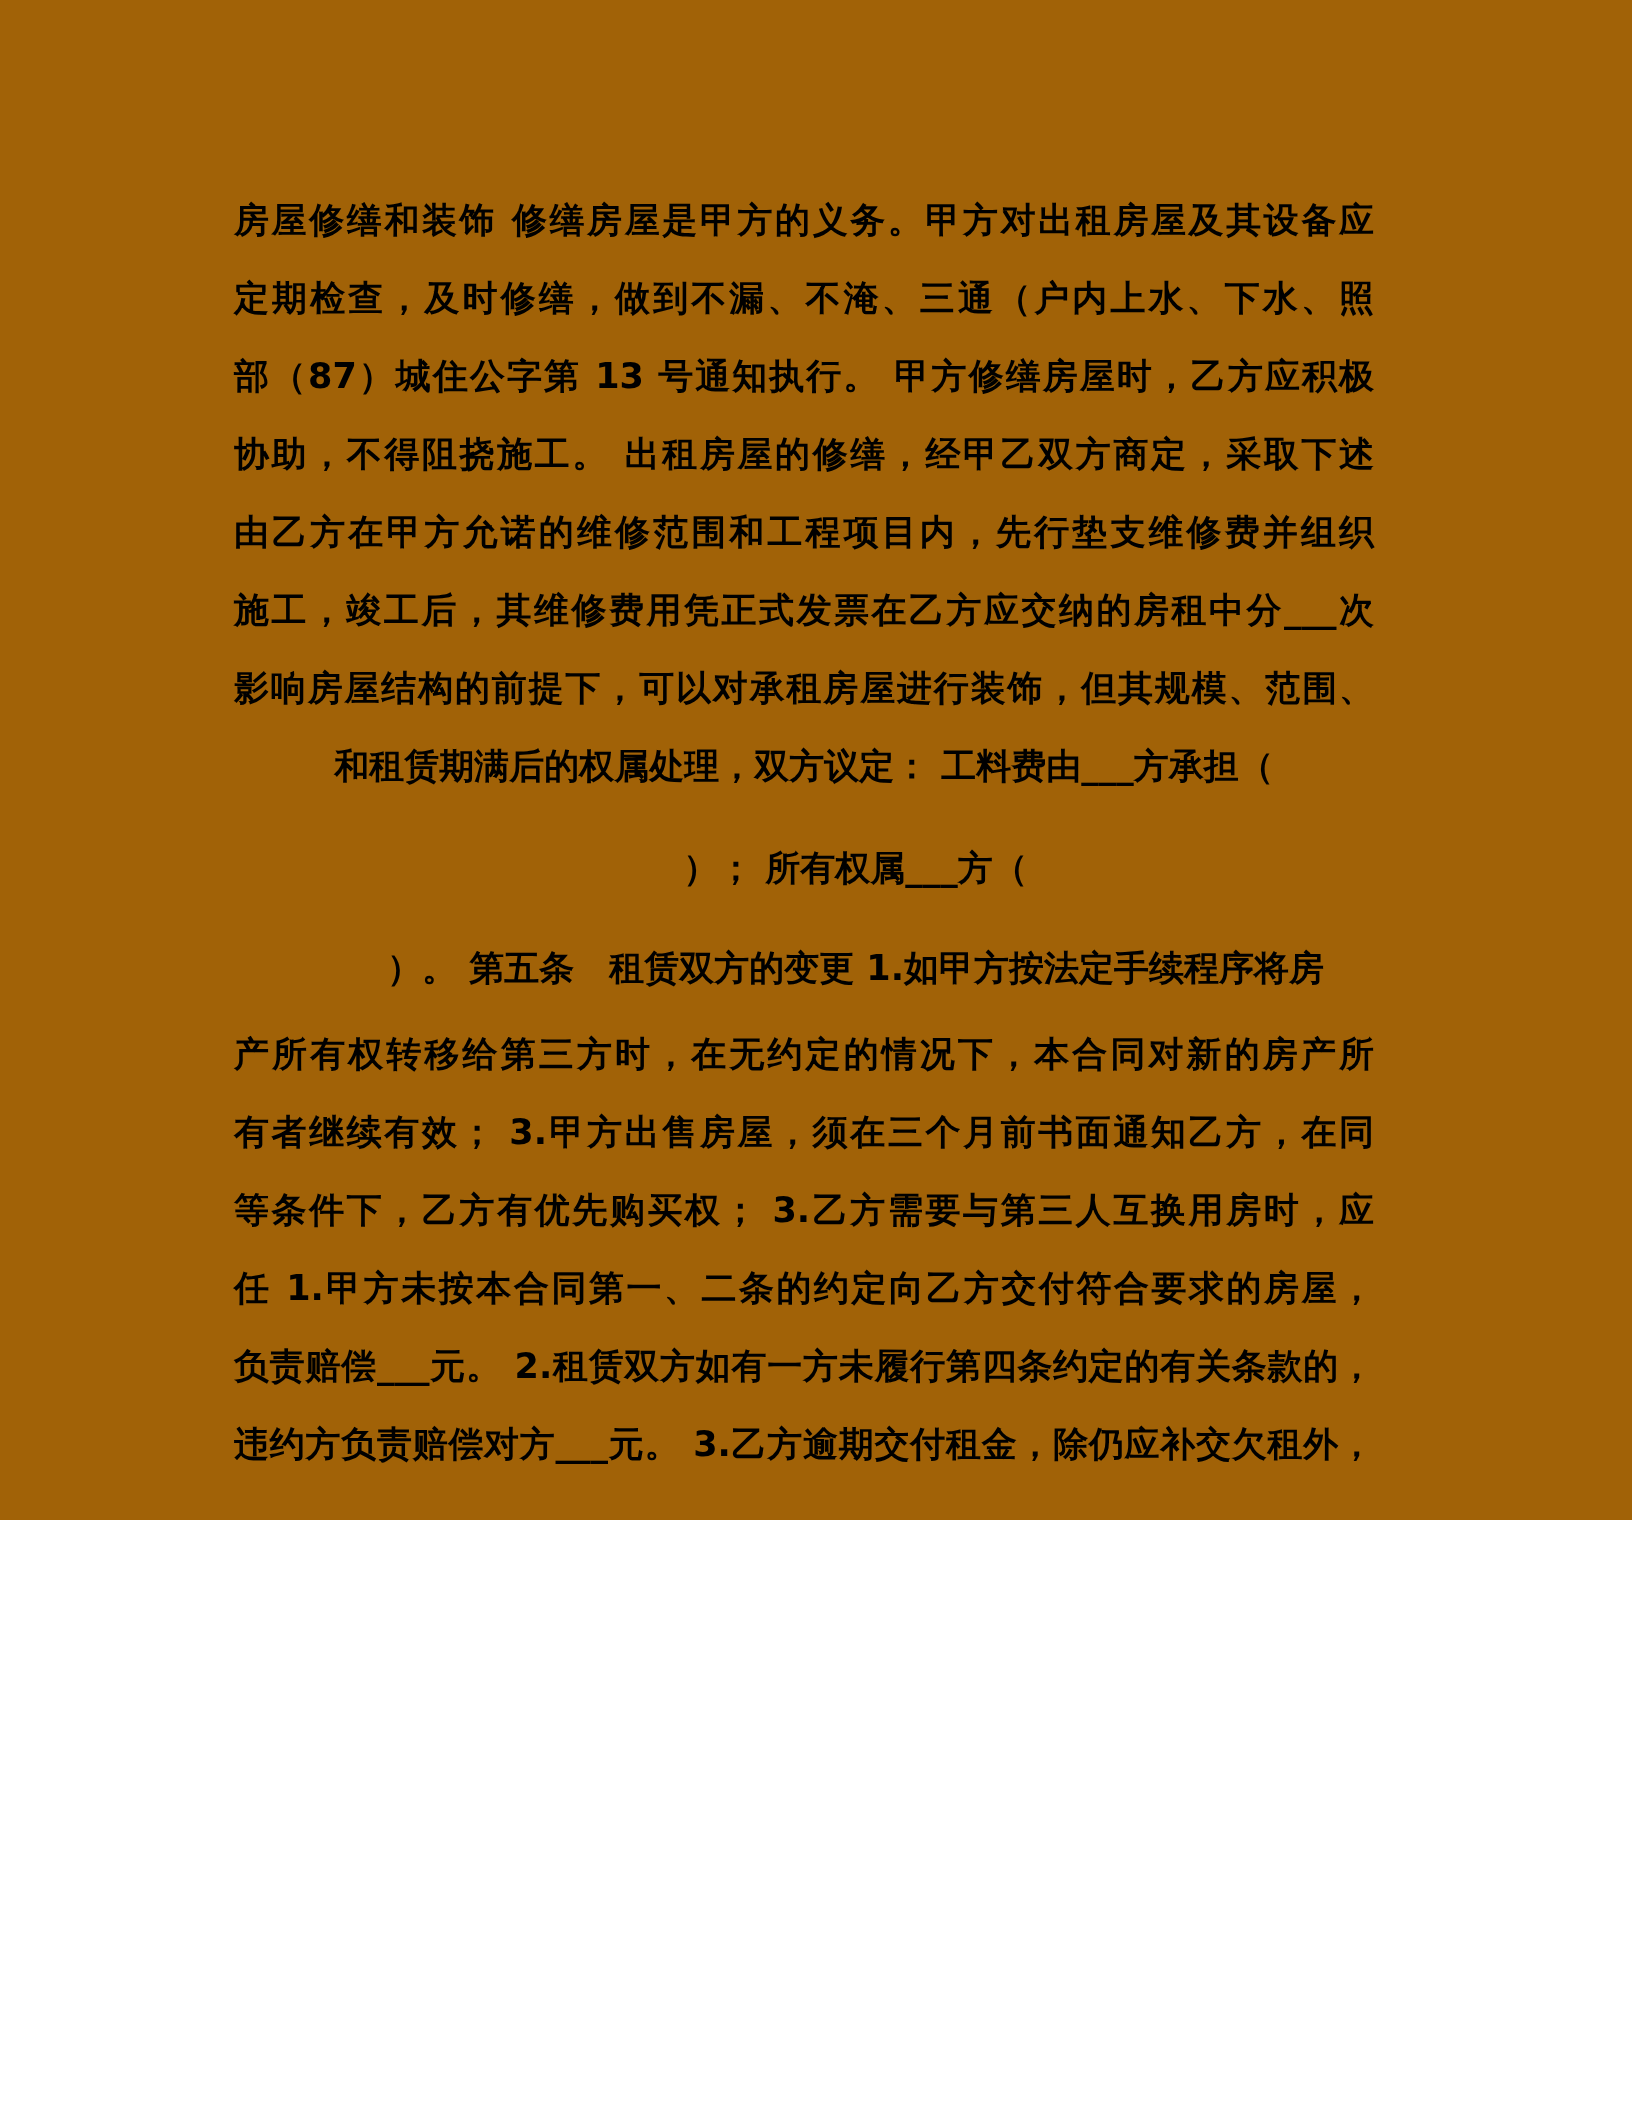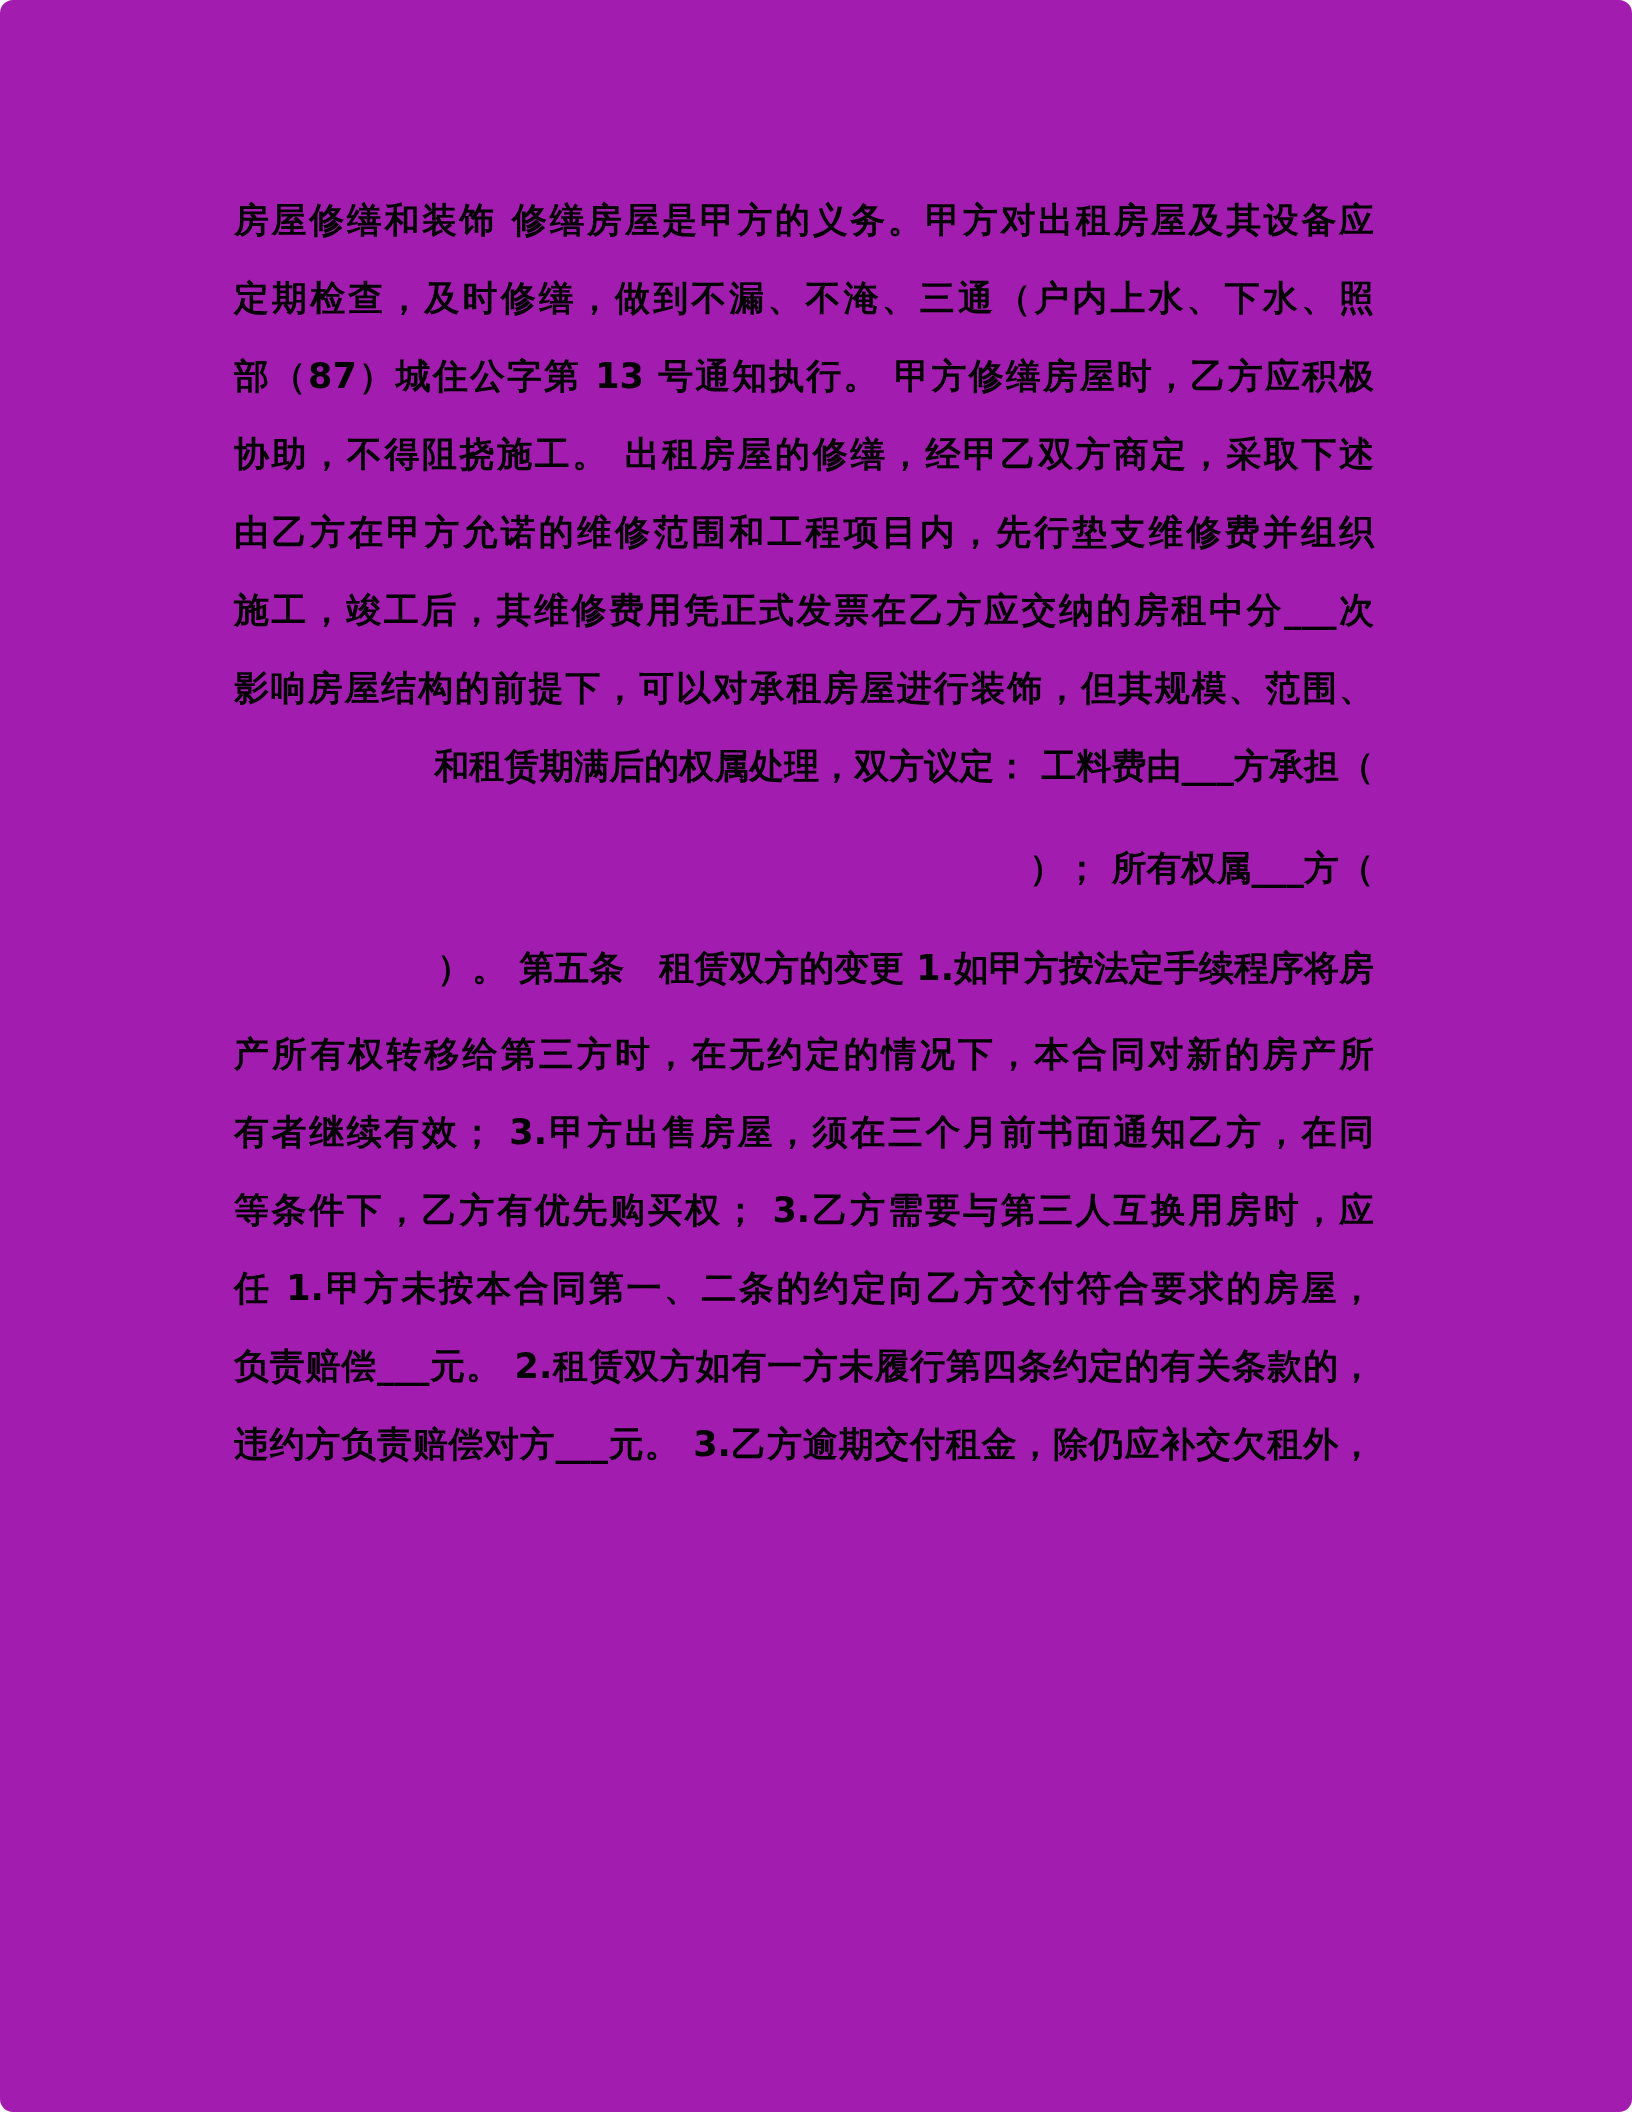--- a/index.html
+++ b/index.html
@@ -3,41 +3,40 @@
 <meta charset="utf-8">
 <style>
   html, body {
     margin: 0;
     padding: 0;
     background: #ffffff;
   }
   #page {
     position: relative;
     width: 1632px;
-    height: 2112px;
-    background: #a21caf;
+    height: 1520px;
+    background: #a16207;
     overflow: hidden;
     font-family: "DejaVu Sans", sans-serif;
-    border-radius: 13px;
   }
   #text-block {
     position: absolute;
     left: 234px;
     top: 181px;
     width: 1140px;
     color: #000000;
   }
   .text-line {
     height: 78px;
     line-height: 78px;
     font-size: 35px;
     font-weight: 700;
     letter-spacing: 0;
     color: #000000;
-    text-align: right;
+    text-align: center;
     white-space: normal;
     overflow: visible;
   }
   .text-line.justified {
     text-align: justify;
     text-align-last: justify;
   }
 </style>
 </head>
 <body>

